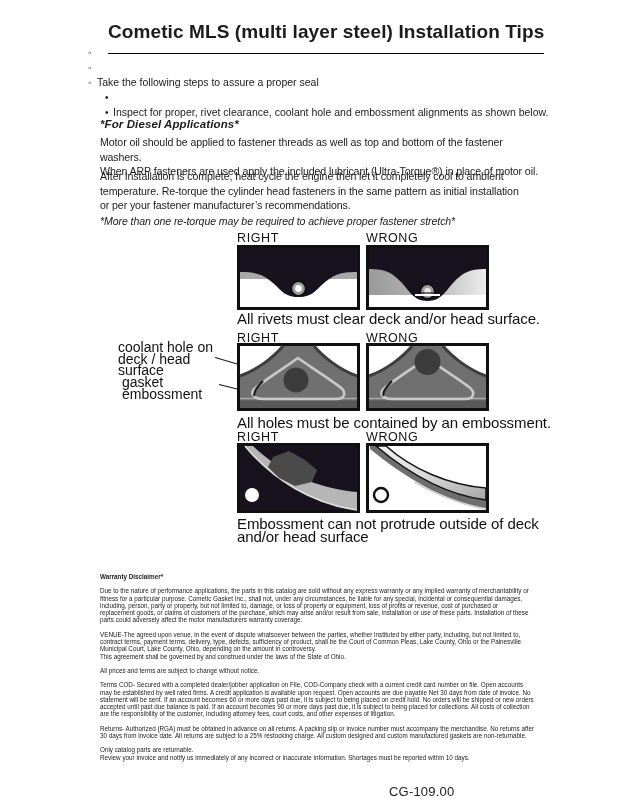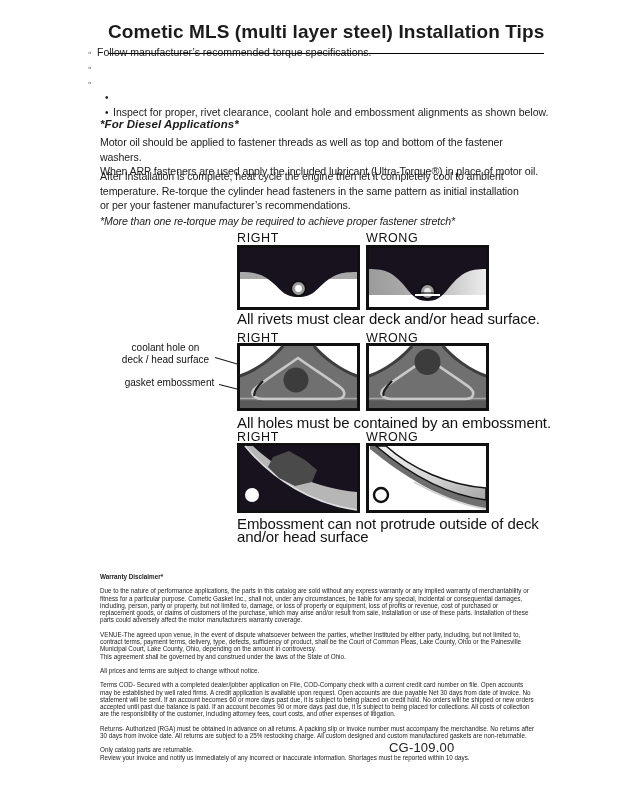--- a/index.html
+++ b/index.html
@@ -18,44 +18,44 @@
   .bullet-row{display:flex;}
   .bullet-glyph{width:9px;flex:0 0 9px;font-size:10px;}
   .sub{margin-left:17px;}
   .sub .bullet-glyph{width:8px;flex:0 0 8px;}
   .section-heading{font-size:11.5px;font-weight:bold;letter-spacing:.1px;}
   .body-para{font-size:10.6px;line-height:14.6px;letter-spacing:-.1px;width:440px;}
   .rw-label{width:123px;text-align:left;font-size:12.5px;letter-spacing:.6px;color:#111;}
   .panel{width:123px;}
   .panel svg{display:block;width:123px;}
   .caption{font-size:15px;letter-spacing:-.1px;line-height:13px;color:#111;}
-  .callout{font-size:10px;line-height:11.5px;text-align:center;color:#111;}
+  .callout{font-size:14px;line-height:11.5px;text-align:left;color:#111;}
   .leader{position:absolute;height:1.3px;background:#151515;transform-origin:0 50%;}
   .disclaimer{left:100px;top:573px;width:434px;font-size:6.3px;line-height:7.3px;color:#222;}
   .disclaimer .dh{font-weight:bold;margin-bottom:7px;}
   .disclaimer p{margin:0 0 7px 0;}
-  .footer-code{left:389px;top:740px;font-size:13px;color:#222;letter-spacing:.2px;}
+  .footer-code{left:389px;top:784px;font-size:13px;color:#222;letter-spacing:.2px;}
 </style>
 </head>
 <body>
 
 <div>
 
   <div class="abs page-title">Cometic MLS (multi layer steel) Installation Tips</div>
 
   <div class="abs bullet-list">
     <div class="bullet-row">
       <span class="bullet-glyph">◦</span>
-      <span>Follow manufacturer’s recommended torque specifications.</span>
     </div>
     <div class="bullet-row">
       <span class="bullet-glyph">◦</span>
     </div>
     <div class="bullet-row">
       <span class="bullet-glyph">◦</span>
+      <span>Take the following steps to assure a proper seal</span>
     </div>
     <div class="bullet-row sub">
       <span class="bullet-glyph">•</span>
     </div>
     <div class="bullet-row sub">
       <span class="bullet-glyph">•</span>
       <span>Inspect for proper, rivet clearance, coolant hole and embossment alignments as shown below.</span>
     </div>
   </div>
 

